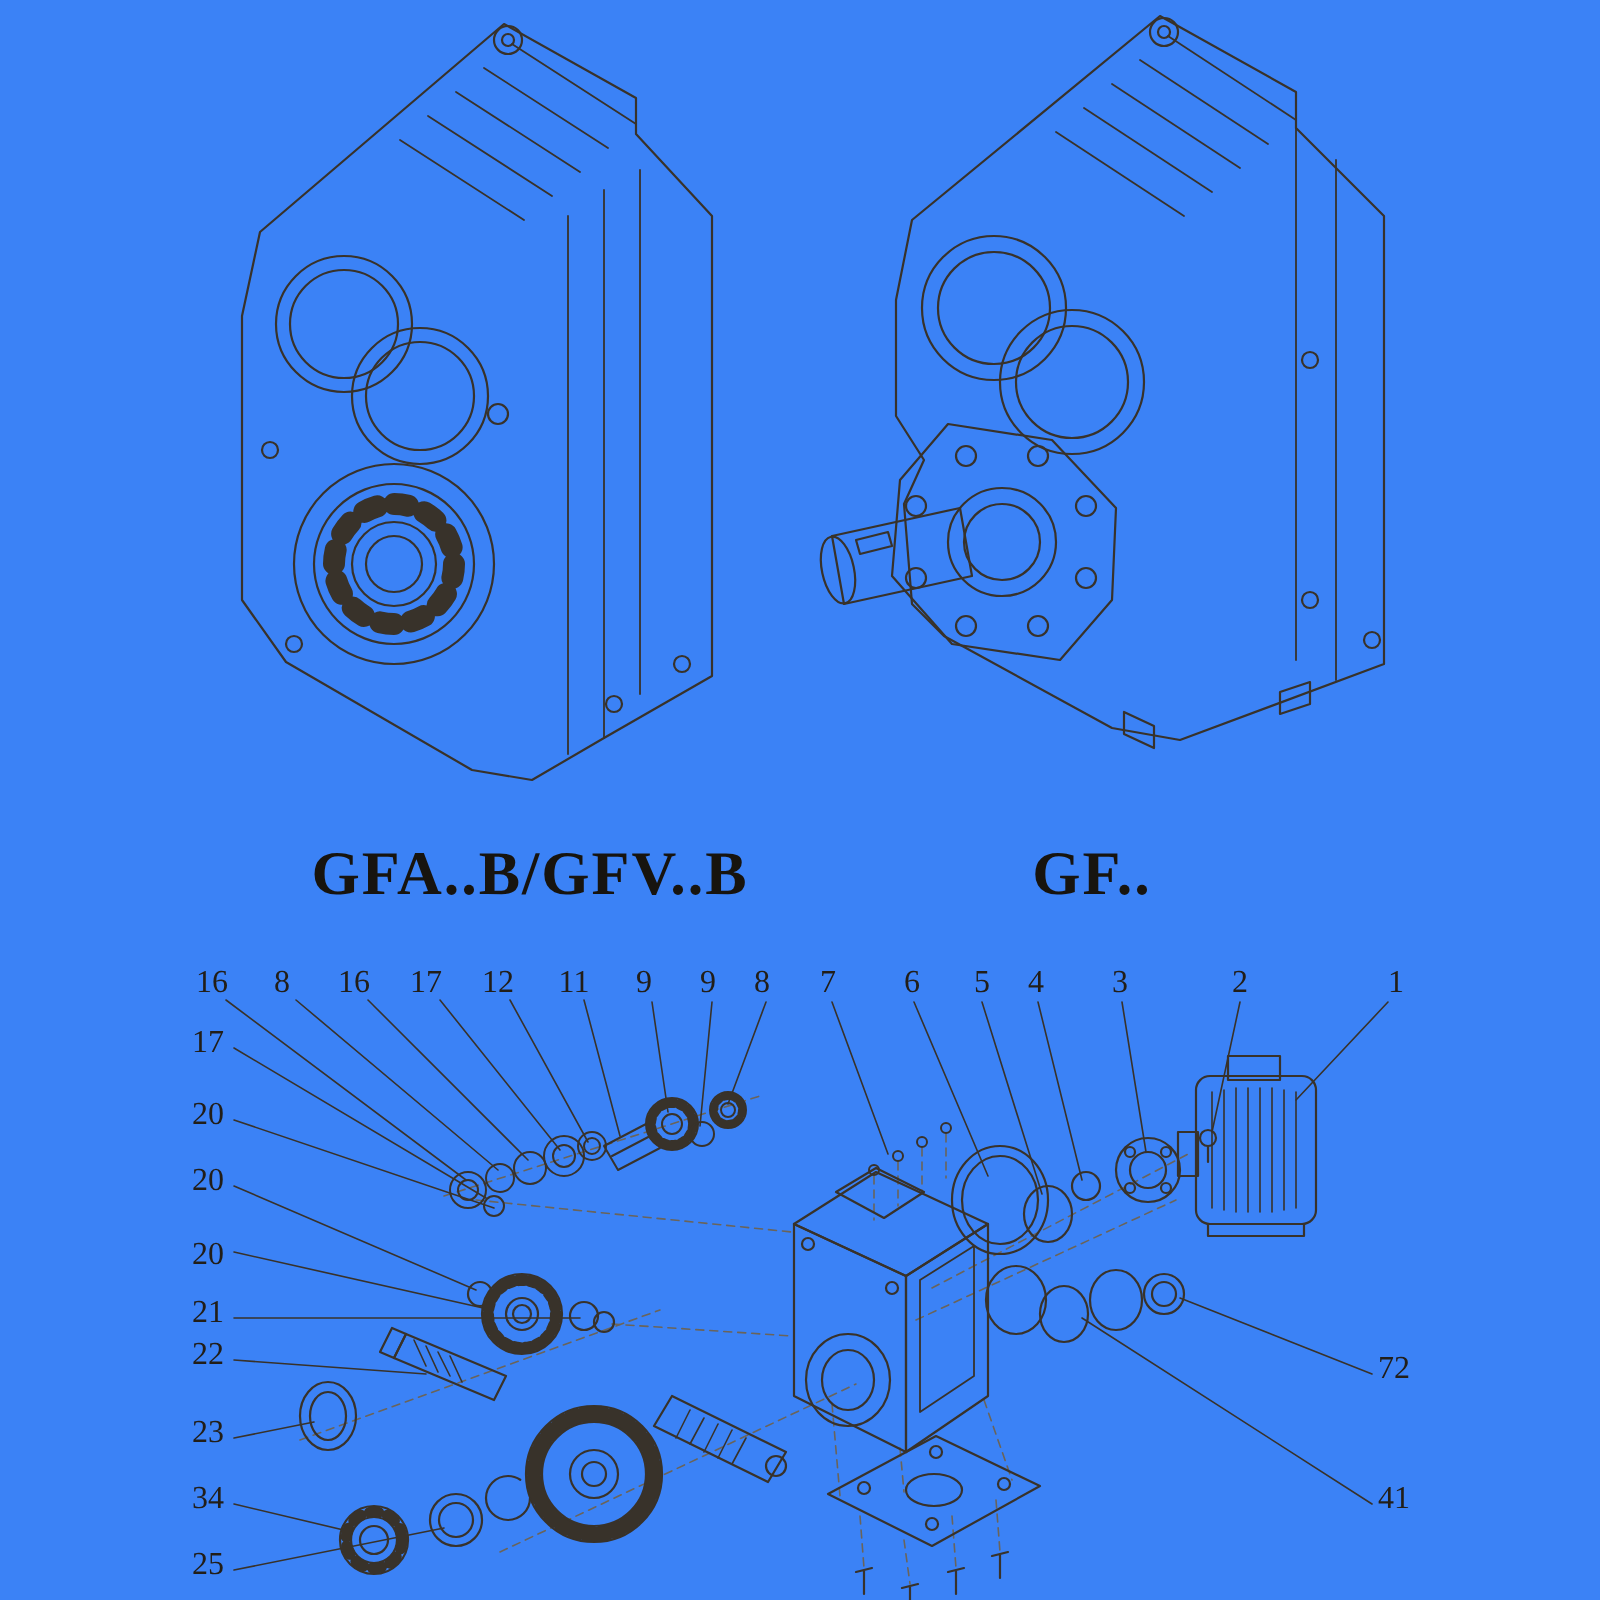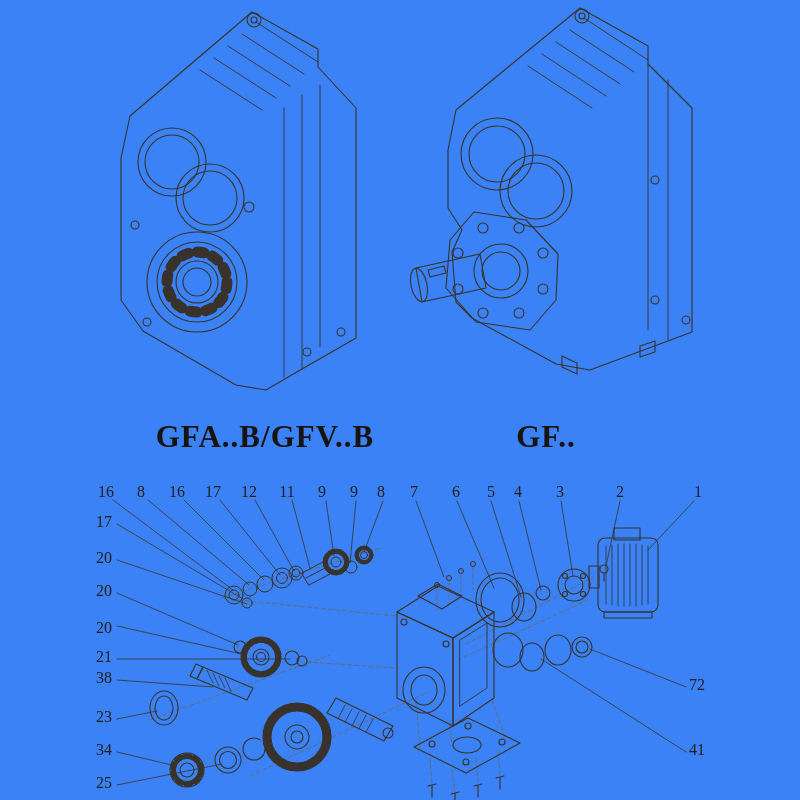--- a/index.html
+++ b/index.html
@@ -312,21 +312,21 @@
   <span class="callout" style="left:518px;top:492px">4</span>
   <span class="callout" style="left:560px;top:492px">3</span>
   <span class="callout" style="left:620px;top:492px">2</span>
   <span class="callout" style="left:698px;top:492px">1</span>
 
   <span class="callout" style="left:104px;top:522px">17</span>
   <span class="callout" style="left:104px;top:558px">20</span>
   <span class="callout" style="left:104px;top:591px">20</span>
   <span class="callout" style="left:104px;top:628px">20</span>
   <span class="callout" style="left:104px;top:657px">21</span>
-  <span class="callout" style="left:104px;top:678px">38</span>
+  <span class="callout" style="left:104px;top:678px">22</span>
   <span class="callout" style="left:104px;top:717px">23</span>
   <span class="callout" style="left:104px;top:750px">34</span>
   <span class="callout" style="left:104px;top:783px">25</span>
 
   <span class="callout" style="left:697px;top:685px">72</span>
   <span class="callout" style="left:697px;top:750px">41</span>
 
 </div>
 
 </body></html>

